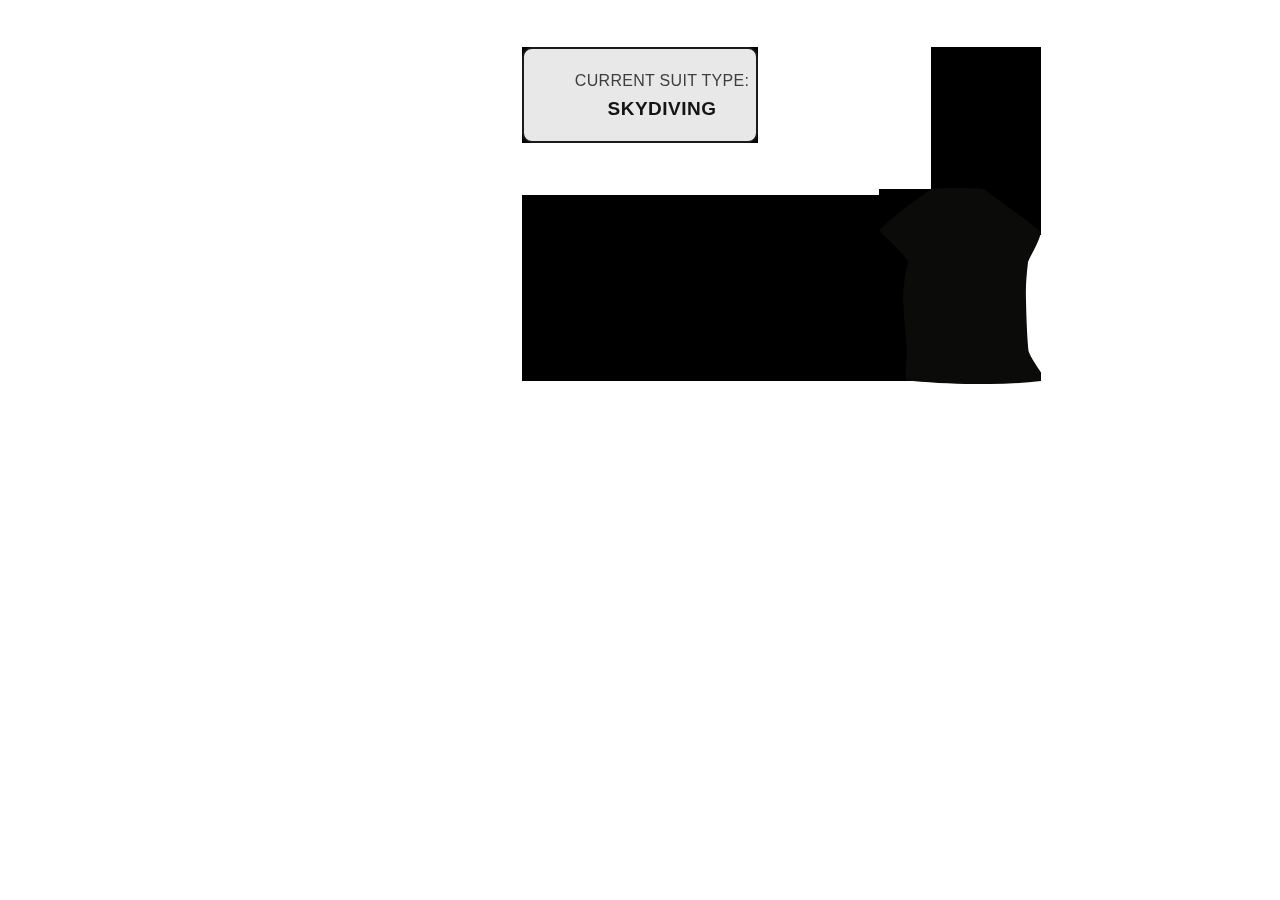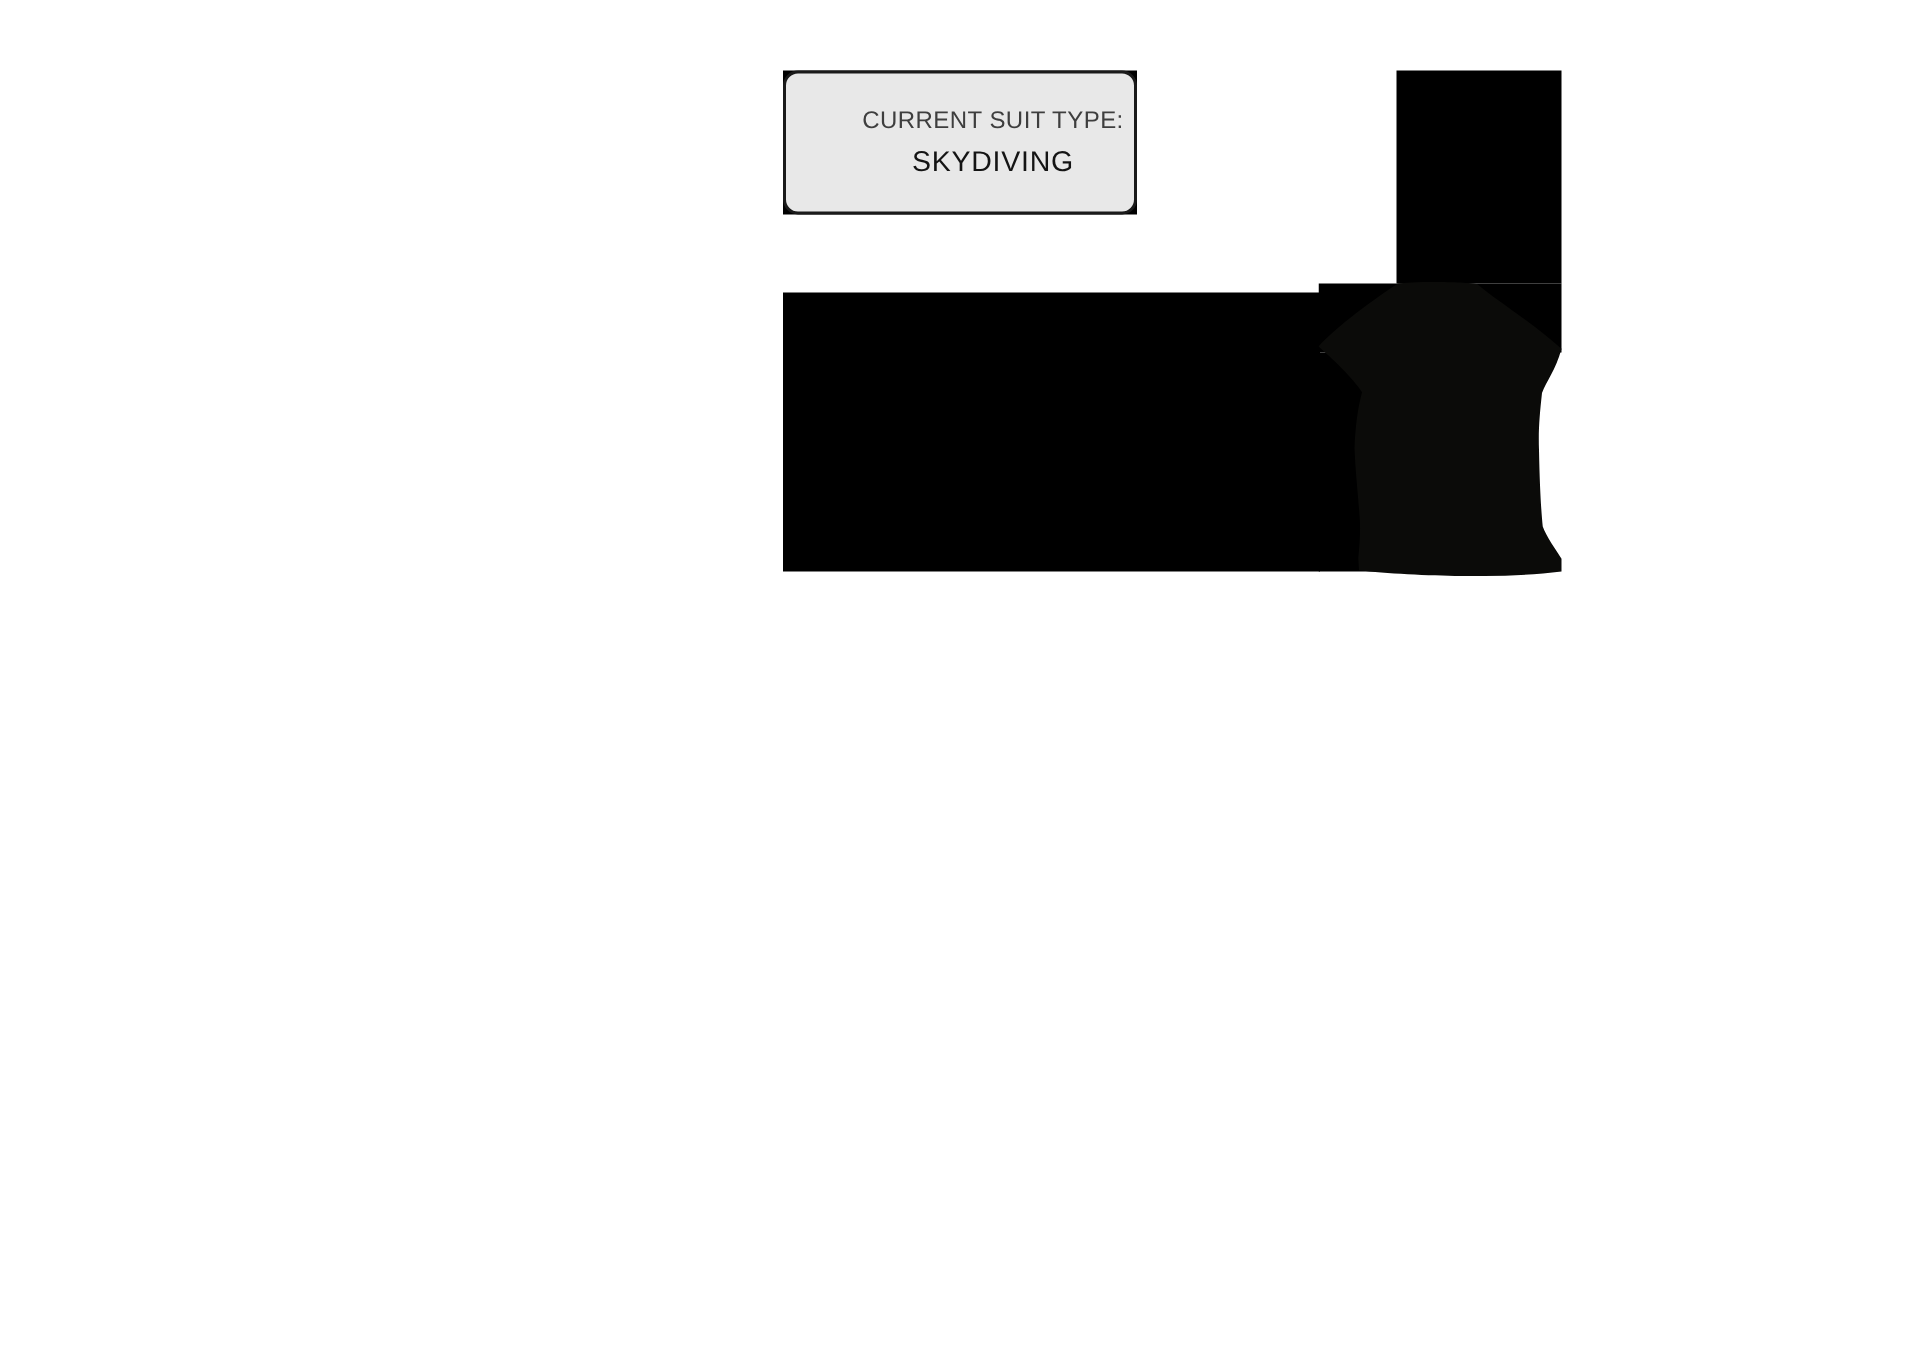--- a/index.html
+++ b/index.html
@@ -40,21 +40,21 @@
   }
   .label-title{
     font-size:16px;
     letter-spacing:0.3px;
     color:var(--label-title);
     line-height:1.15;
     margin-top:2px;
   }
   .label-value{
     font-size:19px;
-    font-weight:400;
+    font-weight:700;
     letter-spacing:0.5px;
     color:var(--label-value);
     line-height:1.15;
   }
 
   
   .suit-upper-block{
     left:931px; top:47px; width:110px; height:142px;
     background:var(--panel-black);
   }

